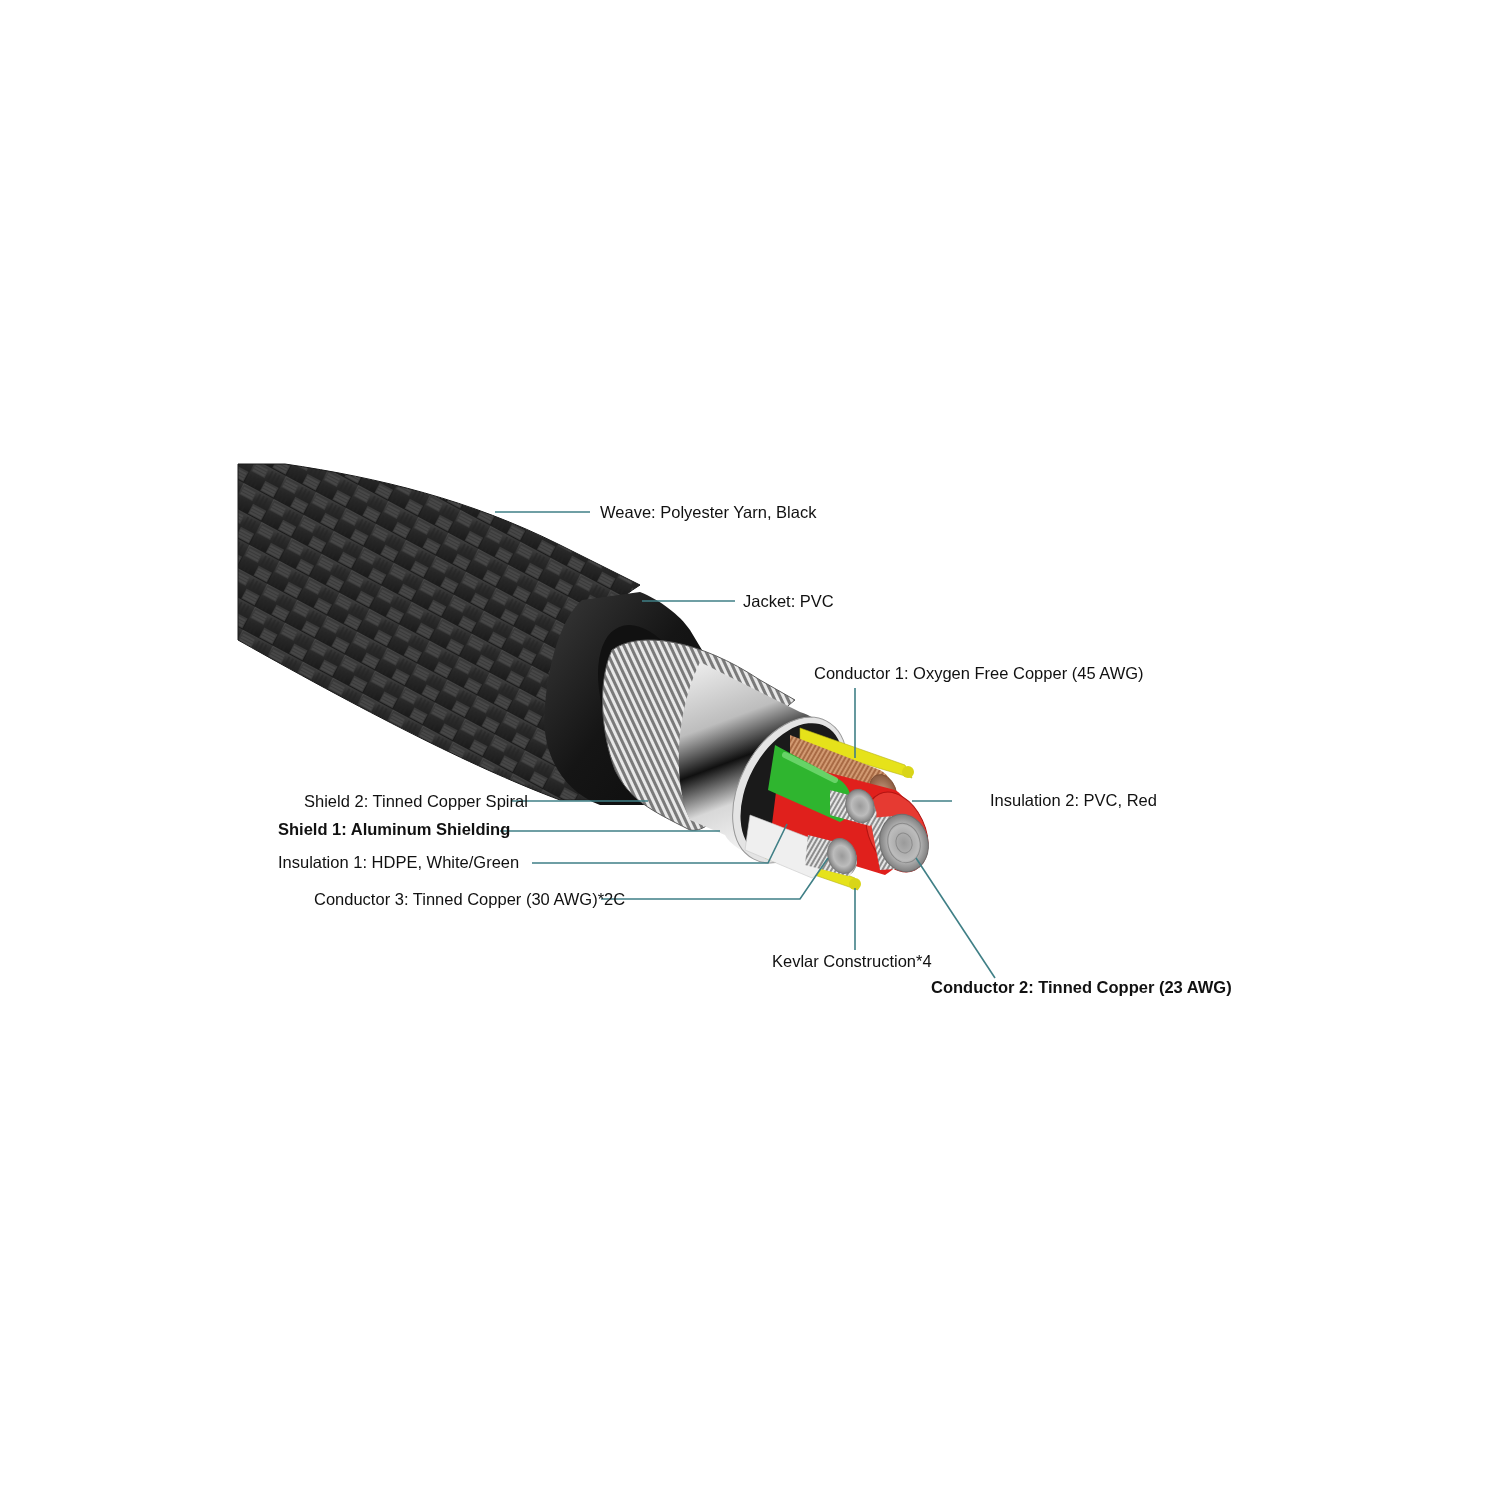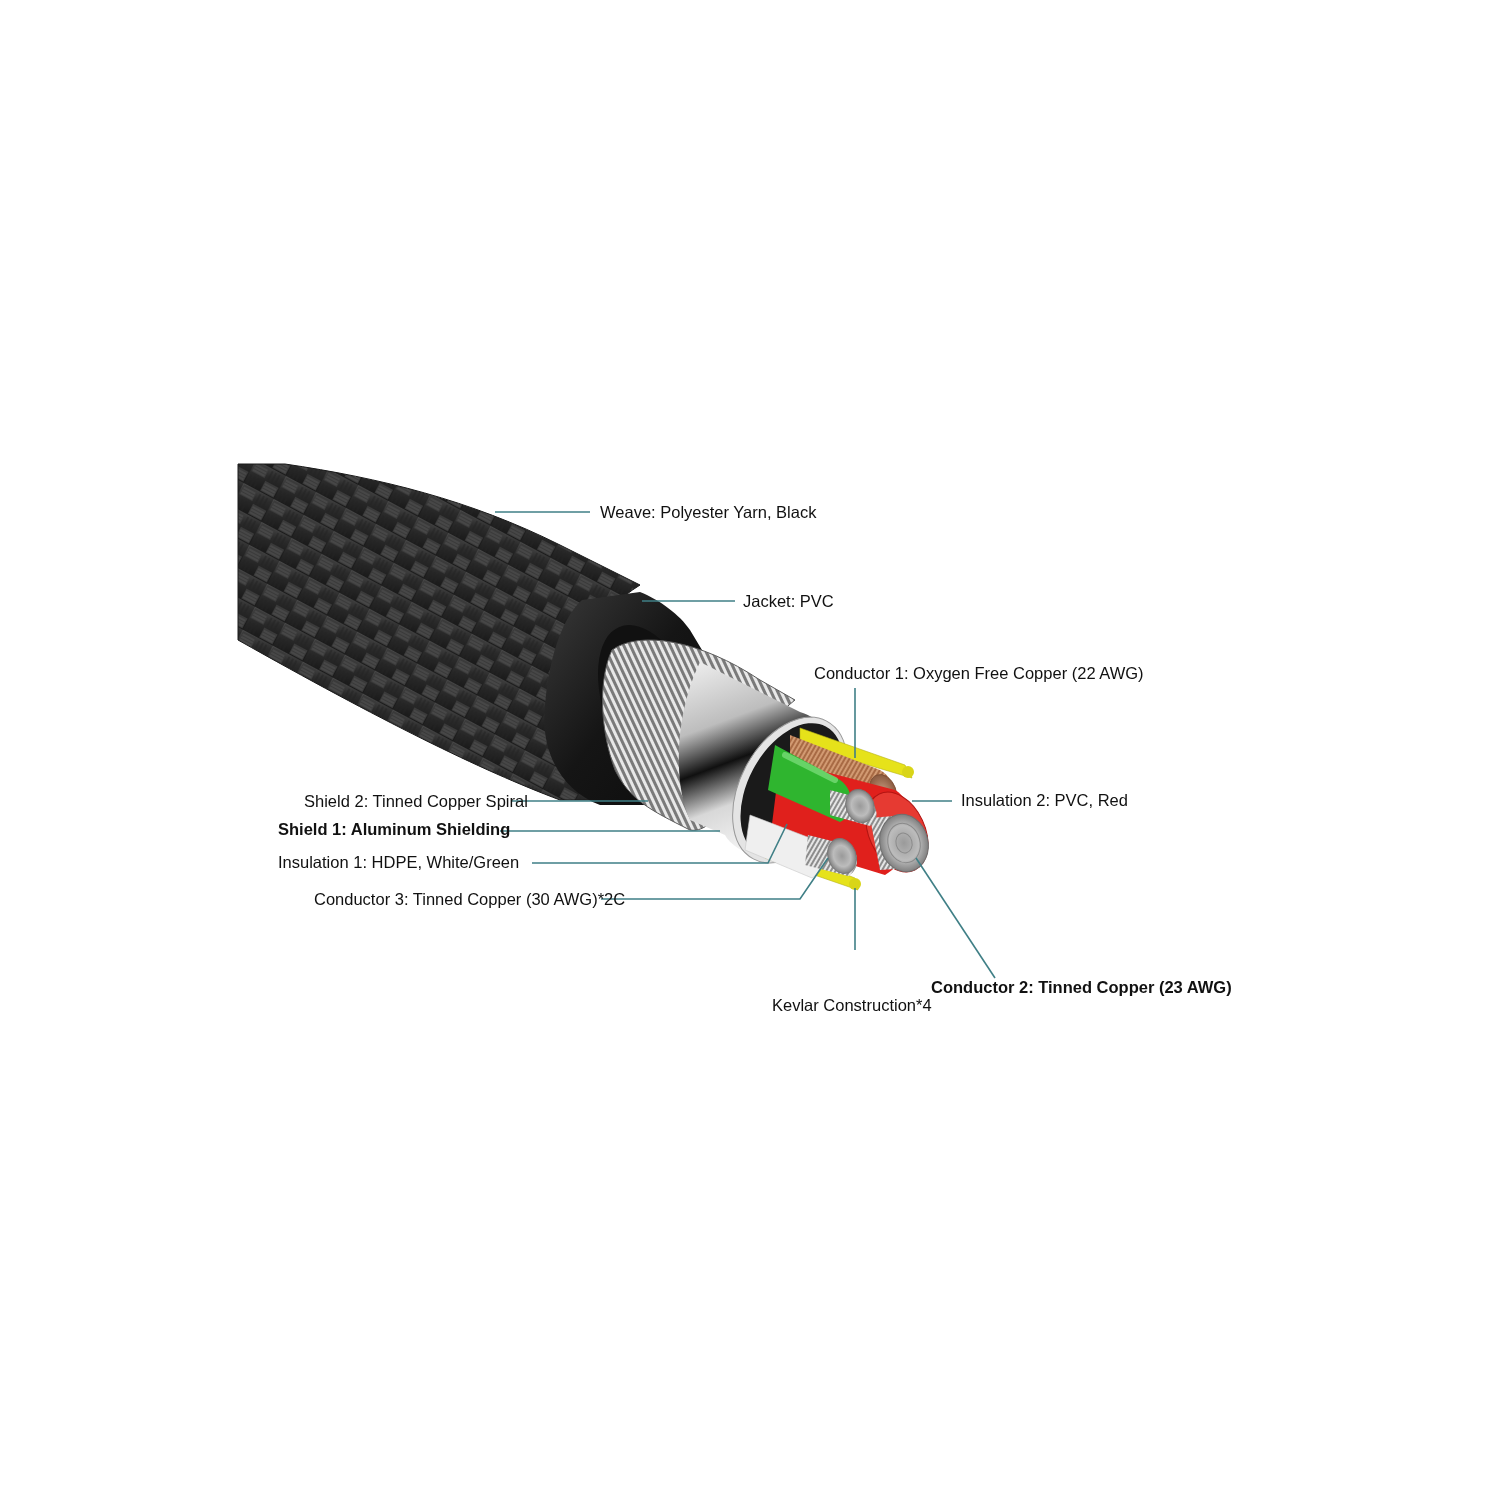--- a/index.html
+++ b/index.html
@@ -121,21 +121,21 @@
       <path d="M500 831 L720 831"></path>
       <path d="M532 863 L768 863 L787 824"></path>
       <path d="M601 899 L800 899 L828 858"></path>
       <path d="M855 888 L855 950"></path>
       <path d="M916 858 L995 978"></path>
     </g>
   </svg>
 
   <div class="label" style="left:600px; top:502px;">Weave: Polyester Yarn, Black</div>
   <div class="label" style="left:743px; top:591px;">Jacket: PVC</div>
-  <div class="label" style="left:814px; top:663px;">Conductor 1: Oxygen Free Copper (22 AWG)</div>
-  <div class="label" style="left:961px; top:790px;">Insulation 2: PVC, Red</div>
+  <div class="label" style="left:814px; top:663px;">Conductor 1: Oxygen Free Copper (45 AWG)</div>
+  <div class="label" style="left:990px; top:790px;">Insulation 2: PVC, Red</div>
   <div class="label" style="left:292px; top:791px;margin-left:12px;">Shield 2: Tinned Copper Spiral</div>
   <div class="label" style="left:278px; top:819px;font-weight:bold;">Shield 1: Aluminum Shielding</div>
   <div class="label" style="left:278px; top:852px;">Insulation 1: HDPE, White/Green</div>
   <div class="label" style="left:278px; top:889px;margin-left:36px;">Conductor 3: Tinned Copper (30 AWG)*2C</div>
-  <div class="label" style="left:772px; top:951px;margin-top:44px;">Kevlar Construction*4</div>
+  <div class="label" style="left:772px; top:951px;">Kevlar Construction*4</div>
   <div class="label" style="left:931px; top:977px;font-weight:bold;">Conductor 2: Tinned Copper (23 AWG)</div>
 </div>
 
 </body></html>

